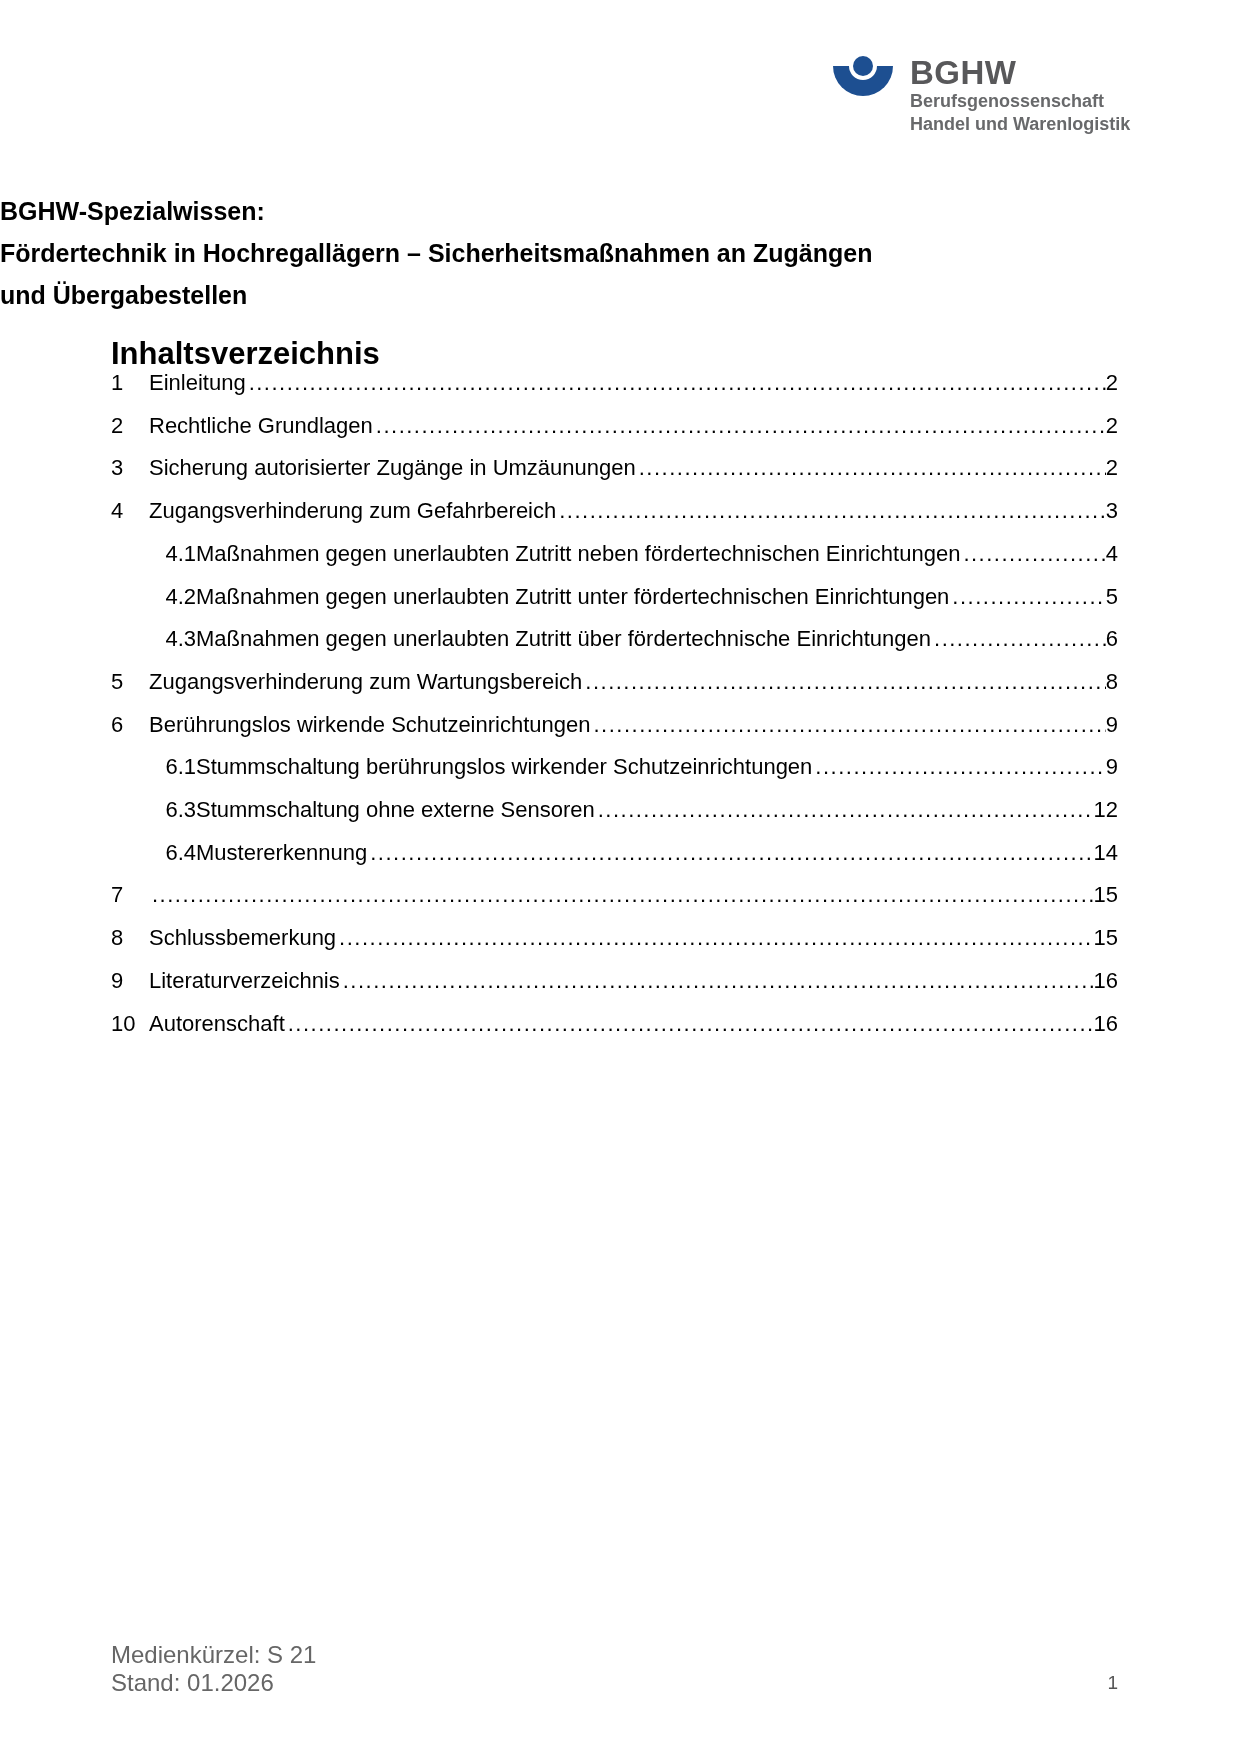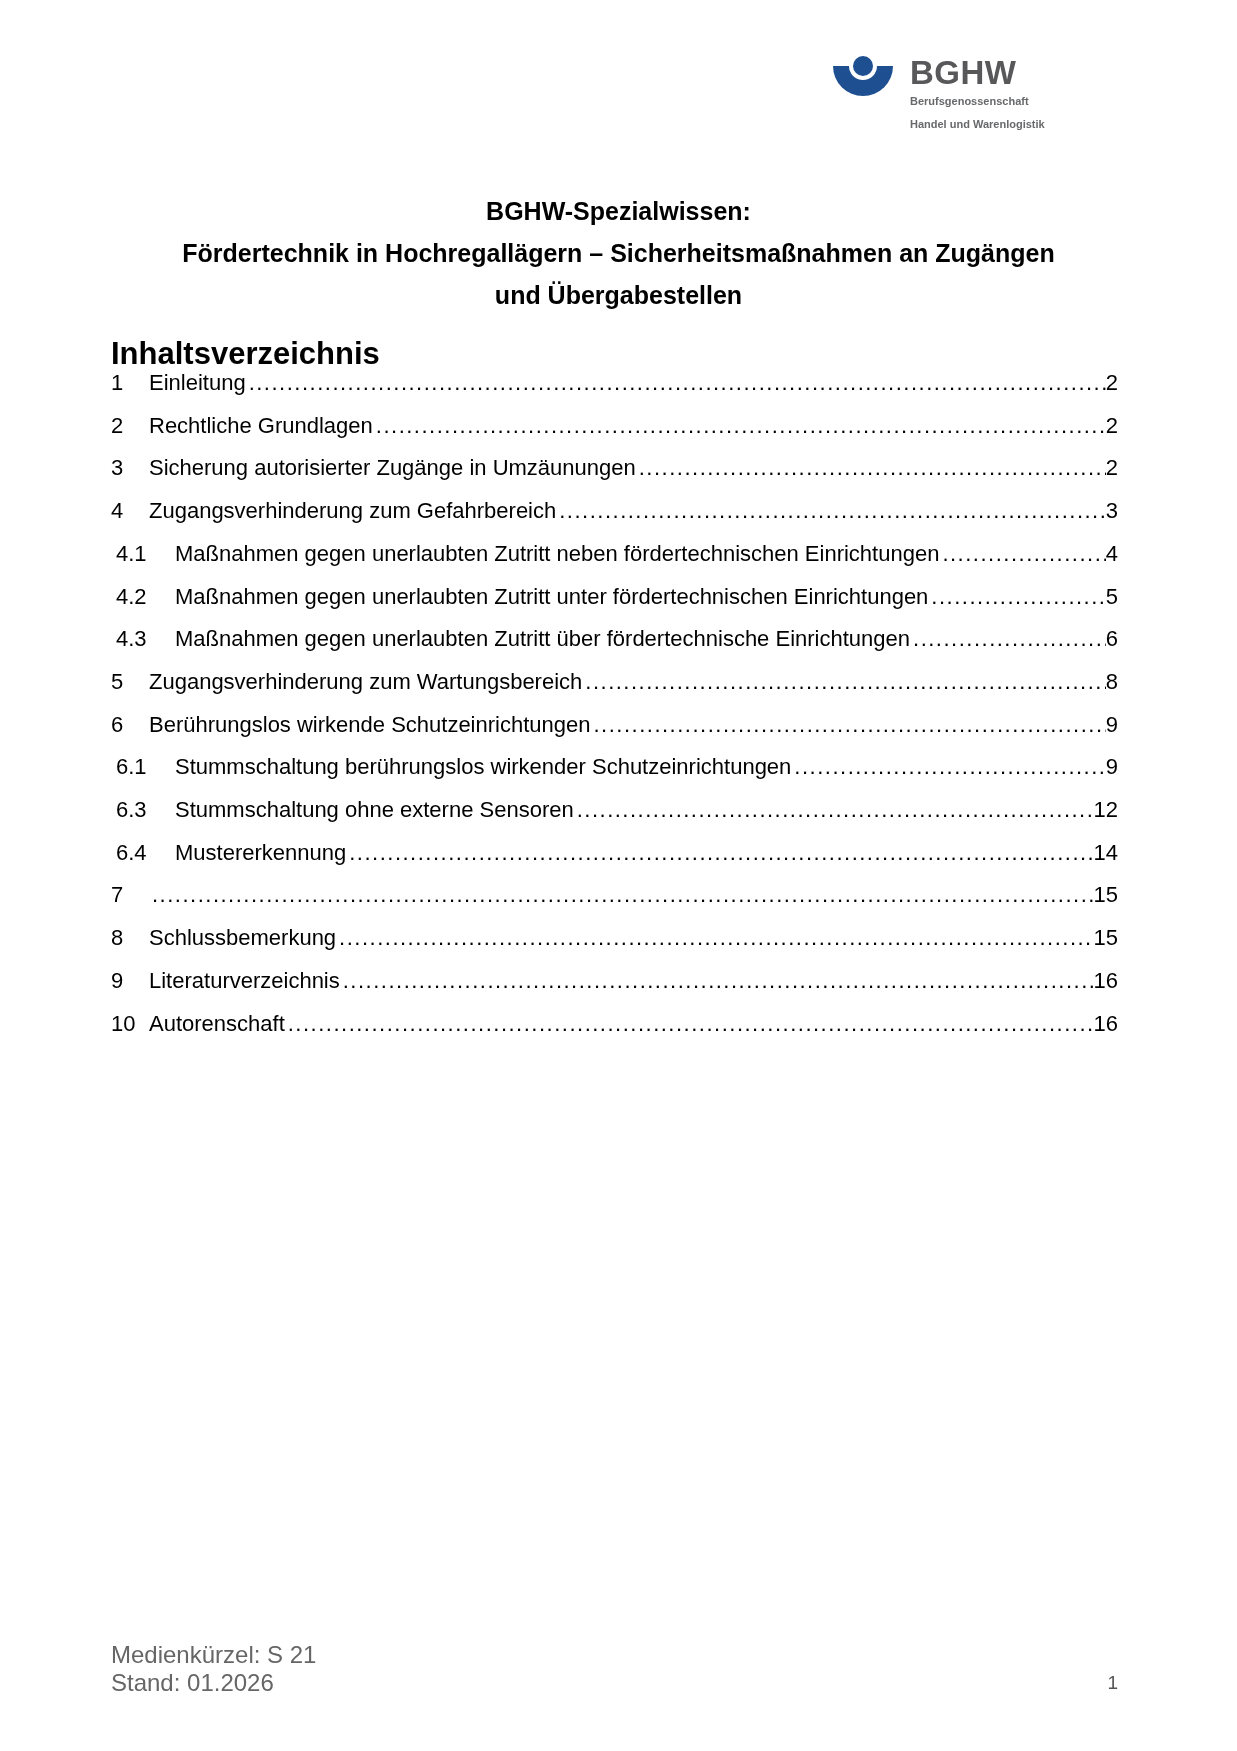--- a/index.html
+++ b/index.html
@@ -28,42 +28,42 @@
   .logo-head {
     position: absolute; left: 20px; top: 0; width: 20px; height: 20px;
     background: #1d4f91; border-radius: 50%;
   }
   .logo-text { display: flex; flex-direction: column; }
   .logo-brand {
     font-size: 33px; font-weight: bold; color: #58585a;
     line-height: 34px; letter-spacing: 0.5px;
   }
   .logo-subline {
-    font-size: 11px; font-weight: bold; color: #68696b; line-height: 23px;
+    font-size: 18px; font-weight: bold; color: #68696b; line-height: 23px;
   }
 
   
   .doc-title {
     position: absolute; left: 0; top: 190px; width: 1237px;
-    text-align: center; font-weight: bold; font-size: 25px; line-height: 42px;
+    font-weight: bold; font-size: 25px; line-height: 42px;
     color: #000;
   }
 
   
   .toc-heading {
     position: absolute; left: 111px; top: 336px;
     font-size: 31px; font-weight: bold; color: #000;
   }
   .toc { position: absolute; left: 111px; top: 362px; width: 1007px; }
   .toc-row {
     display: flex; align-items: baseline;
     line-height: 42.7px; font-size: 22px; color: #000;
   }
   .toc-num { flex: none; width: 38px; }
-  .toc-row.sub .toc-num { margin-left: 5px; width: 59px; }
+  .toc-row.sub .toc-num { margin-left: 26px; width: 59px; text-align: right; }
   .toc-title { flex: none; white-space: nowrap; }
   .leader {
     flex: 1 1 auto; min-width: 0; overflow: hidden; white-space: nowrap;
     margin-left: 3px;
   }
   .leader::after {
     content: "........................................................................................................................................................................................";
     letter-spacing: 1.5px; font-size: 22px;
   }
   .toc-page { flex: none; }

